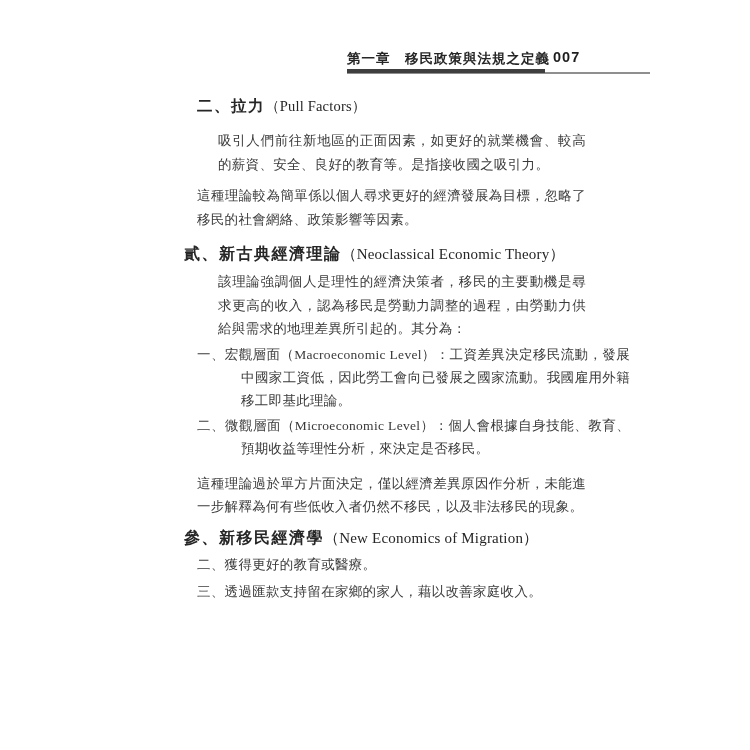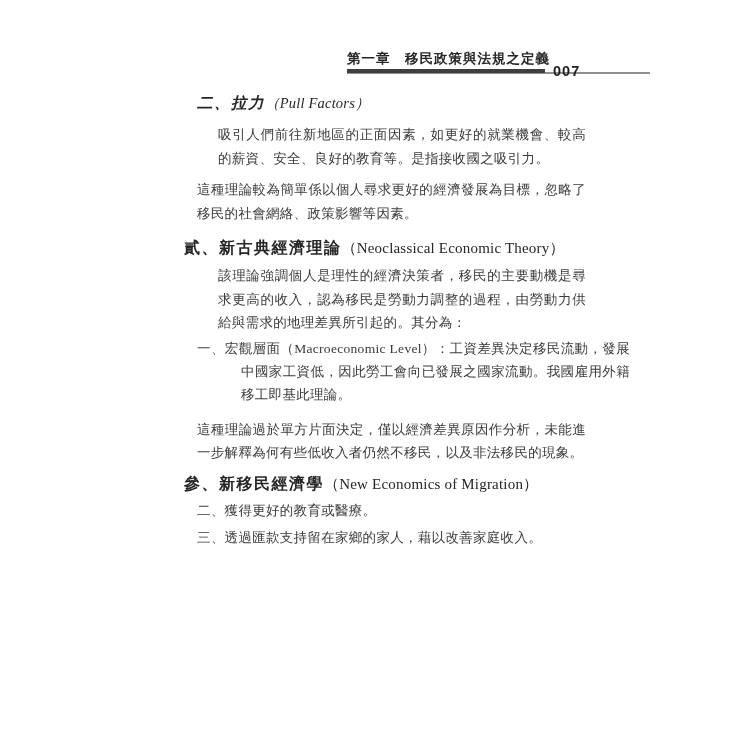--- a/index.html
+++ b/index.html
@@ -21,21 +21,21 @@
     background:var(--rule-thick,#3f3f3f);
   }
   .header-chapter{
     position:absolute;left:347px;top:50px;width:198px;
     text-align:right;
     font-size:13.5px;font-weight:bold;letter-spacing:1px;
     color:var(--heading,#2c2c2c);
     white-space:nowrap;
   }
   .header-pageno{
-    position:absolute;left:553px;top:63px;
+    position:absolute;left:553px;top:49px;
     font-family:"Liberation Sans","DejaVu Sans",sans-serif;
     font-size:14.5px;font-weight:bold;letter-spacing:1px;
     color:#1e1e1e;
   }
   
   .content{
     position:absolute;left:184px;top:0;width:410px;
   }
   .h1{
     margin:0;font-size:16px;font-weight:bold;
@@ -43,21 +43,21 @@
     line-height:21px;white-space:nowrap;
   }
   .h1 .en, .h2 .en{
     font-weight:normal;letter-spacing:0.2px;
     font-family:"Liberation Serif","DejaVu Serif",serif;
   }
   .h1 .en{font-size:15px;}
   .h2{
     margin:8px 0 0 13px;font-size:15.5px;font-weight:bold;
     color:var(--heading,#262626);letter-spacing:1.5px;
-    line-height:19px;white-space:nowrap;font-style:italic;
+    line-height:26px;white-space:nowrap;
   }
   .h2 .en{font-size:14.5px;}
   .para,.listitem,.simpleitem{
     margin:0;font-size:13.5px;line-height:23.5px;
     letter-spacing:0.3px;text-align:justify;
     color:var(--text,#3a3a3a);
   }
   .para.indented{margin-left:34px;width:368px;}
   .para.flush{margin-left:13px;width:389px;}
   .listitem{
@@ -103,20 +103,21 @@
     <p class="para flush b2">這種理論較為簡單係以個人尋求更好的經濟發展為目標，忽略了移民的社會網絡、政策影響等因素。</p>
 
     <h2 class="h1 b3">
       <span class="zh">貳、新古典經濟理論</span><span class="en">（Neoclassical Economic Theory）</span>
     </h2>
 
     <p class="para indented b4">該理論強調個人是理性的經濟決策者，移民的主要動機是尋求更高的收入，認為移民是勞動力調整的過程，由勞動力供給與需求的地理差異所引起的。其分為：</p>
 
     <p class="listitem b5">一、宏觀層面（Macroeconomic Level）：工資差異決定移民流動，發展中國家工資低，因此勞工會向已發展之國家流動。我國雇用外籍移工即基此理論。</p>
 
+    <p class="listitem b6">二、微觀層面（Microeconomic Level）：個人會根據自身技能、教育、預期收益等理性分析，來決定是否移民。</p>
 
     <p class="para flush b7">這種理論過於單方片面決定，僅以經濟差異原因作分析，未能進一步解釋為何有些低收入者仍然不移民，以及非法移民的現象。</p>
 
     <h2 class="h1 b8">
       <span class="zh">參、新移民經濟學</span><span class="en">（New Economics of Migration）</span>
     </h2>
 
 
 
     <p class="simpleitem b11">二、獲得更好的教育或醫療。</p>

